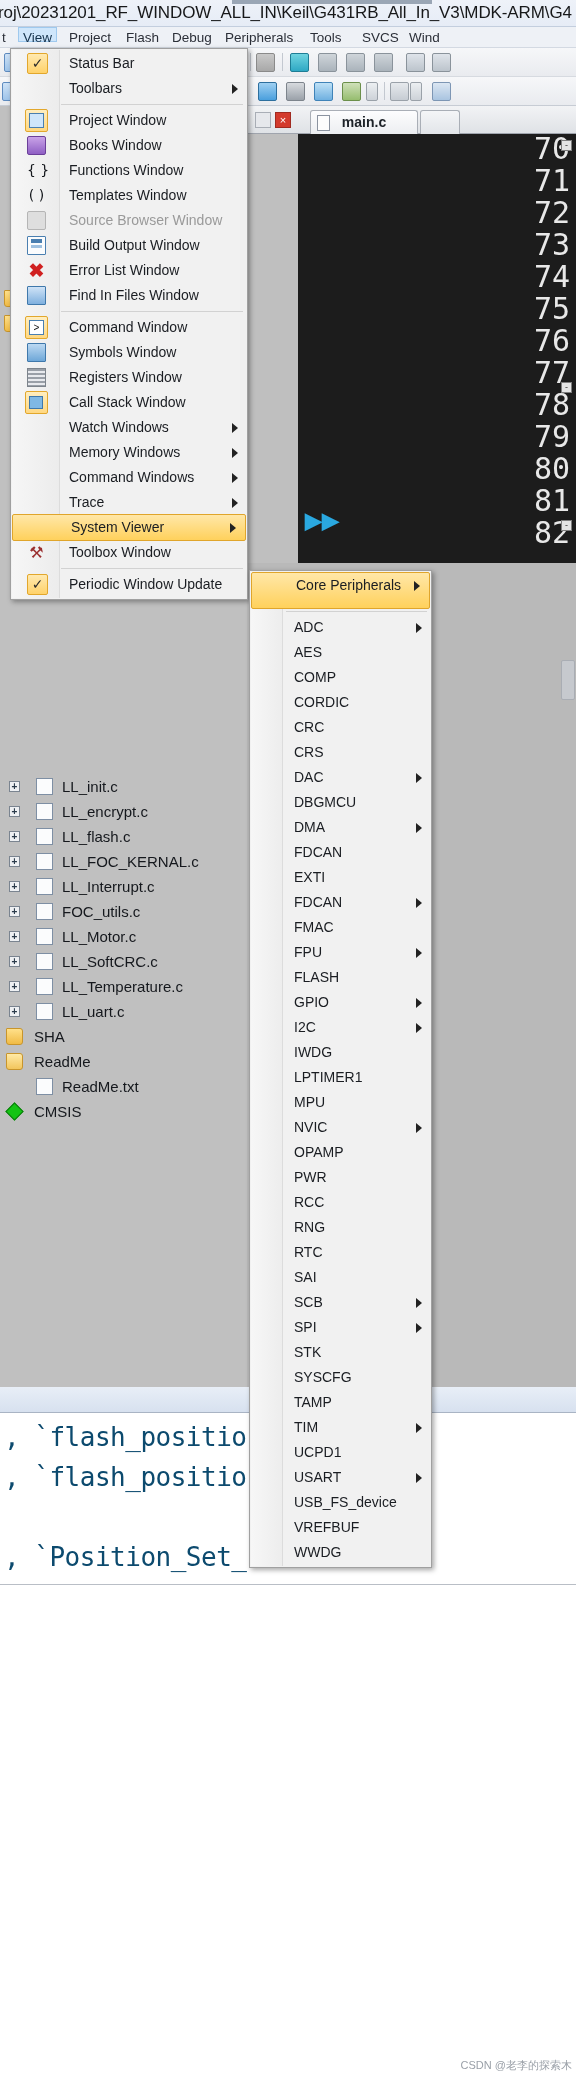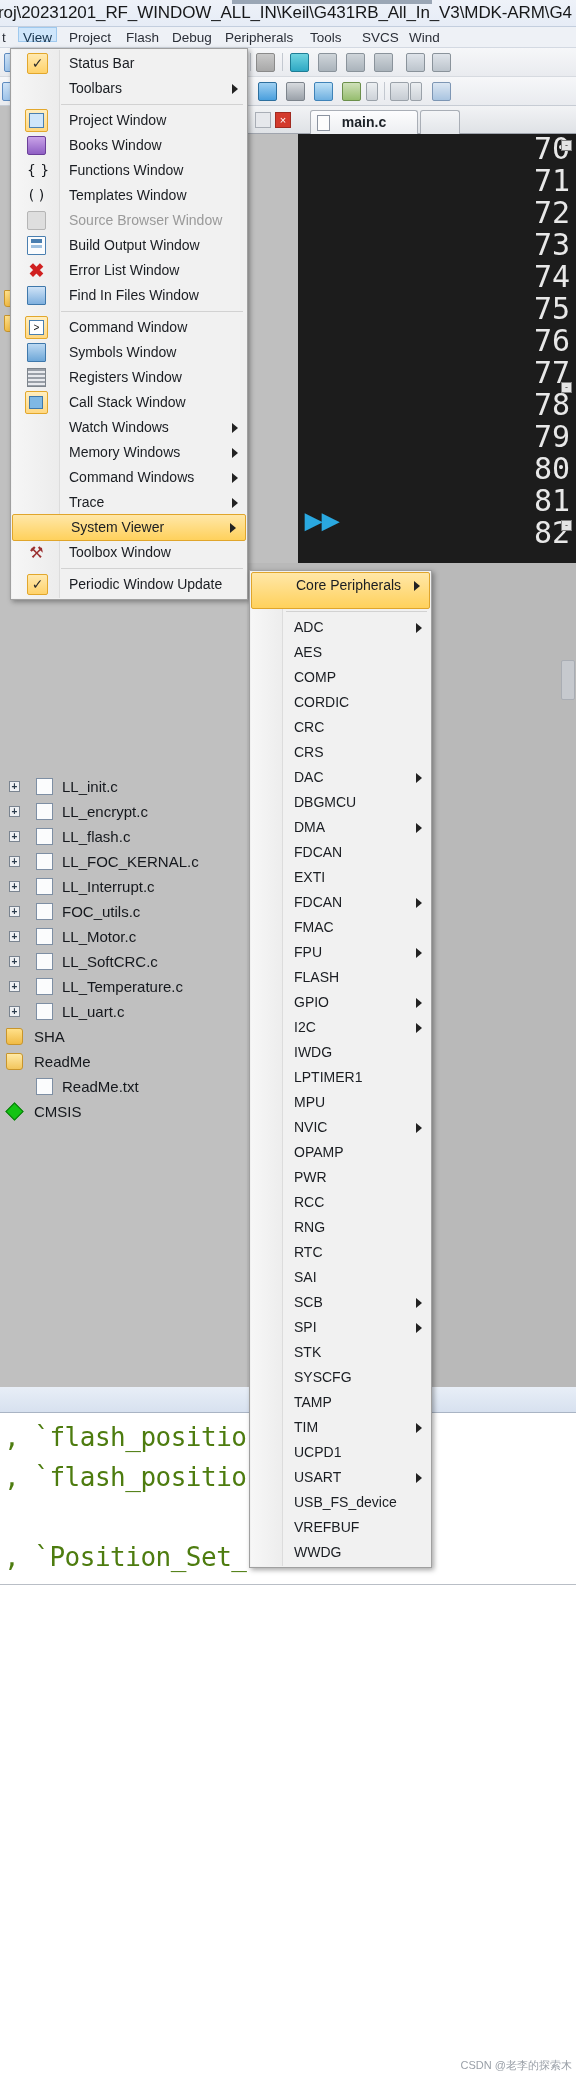--- a/index.html
+++ b/index.html
@@ -174,21 +174,21 @@
     background: #ffffff; border-top: 1px solid #8f98a4;
   }
   .out-header {
     position: absolute; left: 0; top: 1387px; width: 576px; height: 26px;
     background: linear-gradient(#e8eef7, #d7e1ef);
     border-bottom: 1px solid #a9b4c4;
   }
   .out-line {
     position: absolute; left: 4px;
     font-size: 26px; font-family: "DejaVu Sans Mono", monospace;
-    color: #4d7c0f; white-space: nowrap; letter-spacing: -0.5px;
+    color: #0c4a6e; white-space: nowrap; letter-spacing: -0.5px;
   }
   .out-rule {
     position: absolute; left: 0; width: 576px; height: 1px; background: #b9bec6;
   }
 
   
   .vmenu {
     position: absolute; left: 10px; top: 48px; width: 238px;
     background: #f1f1f1;
     border: 1px solid #a0a0a0;

